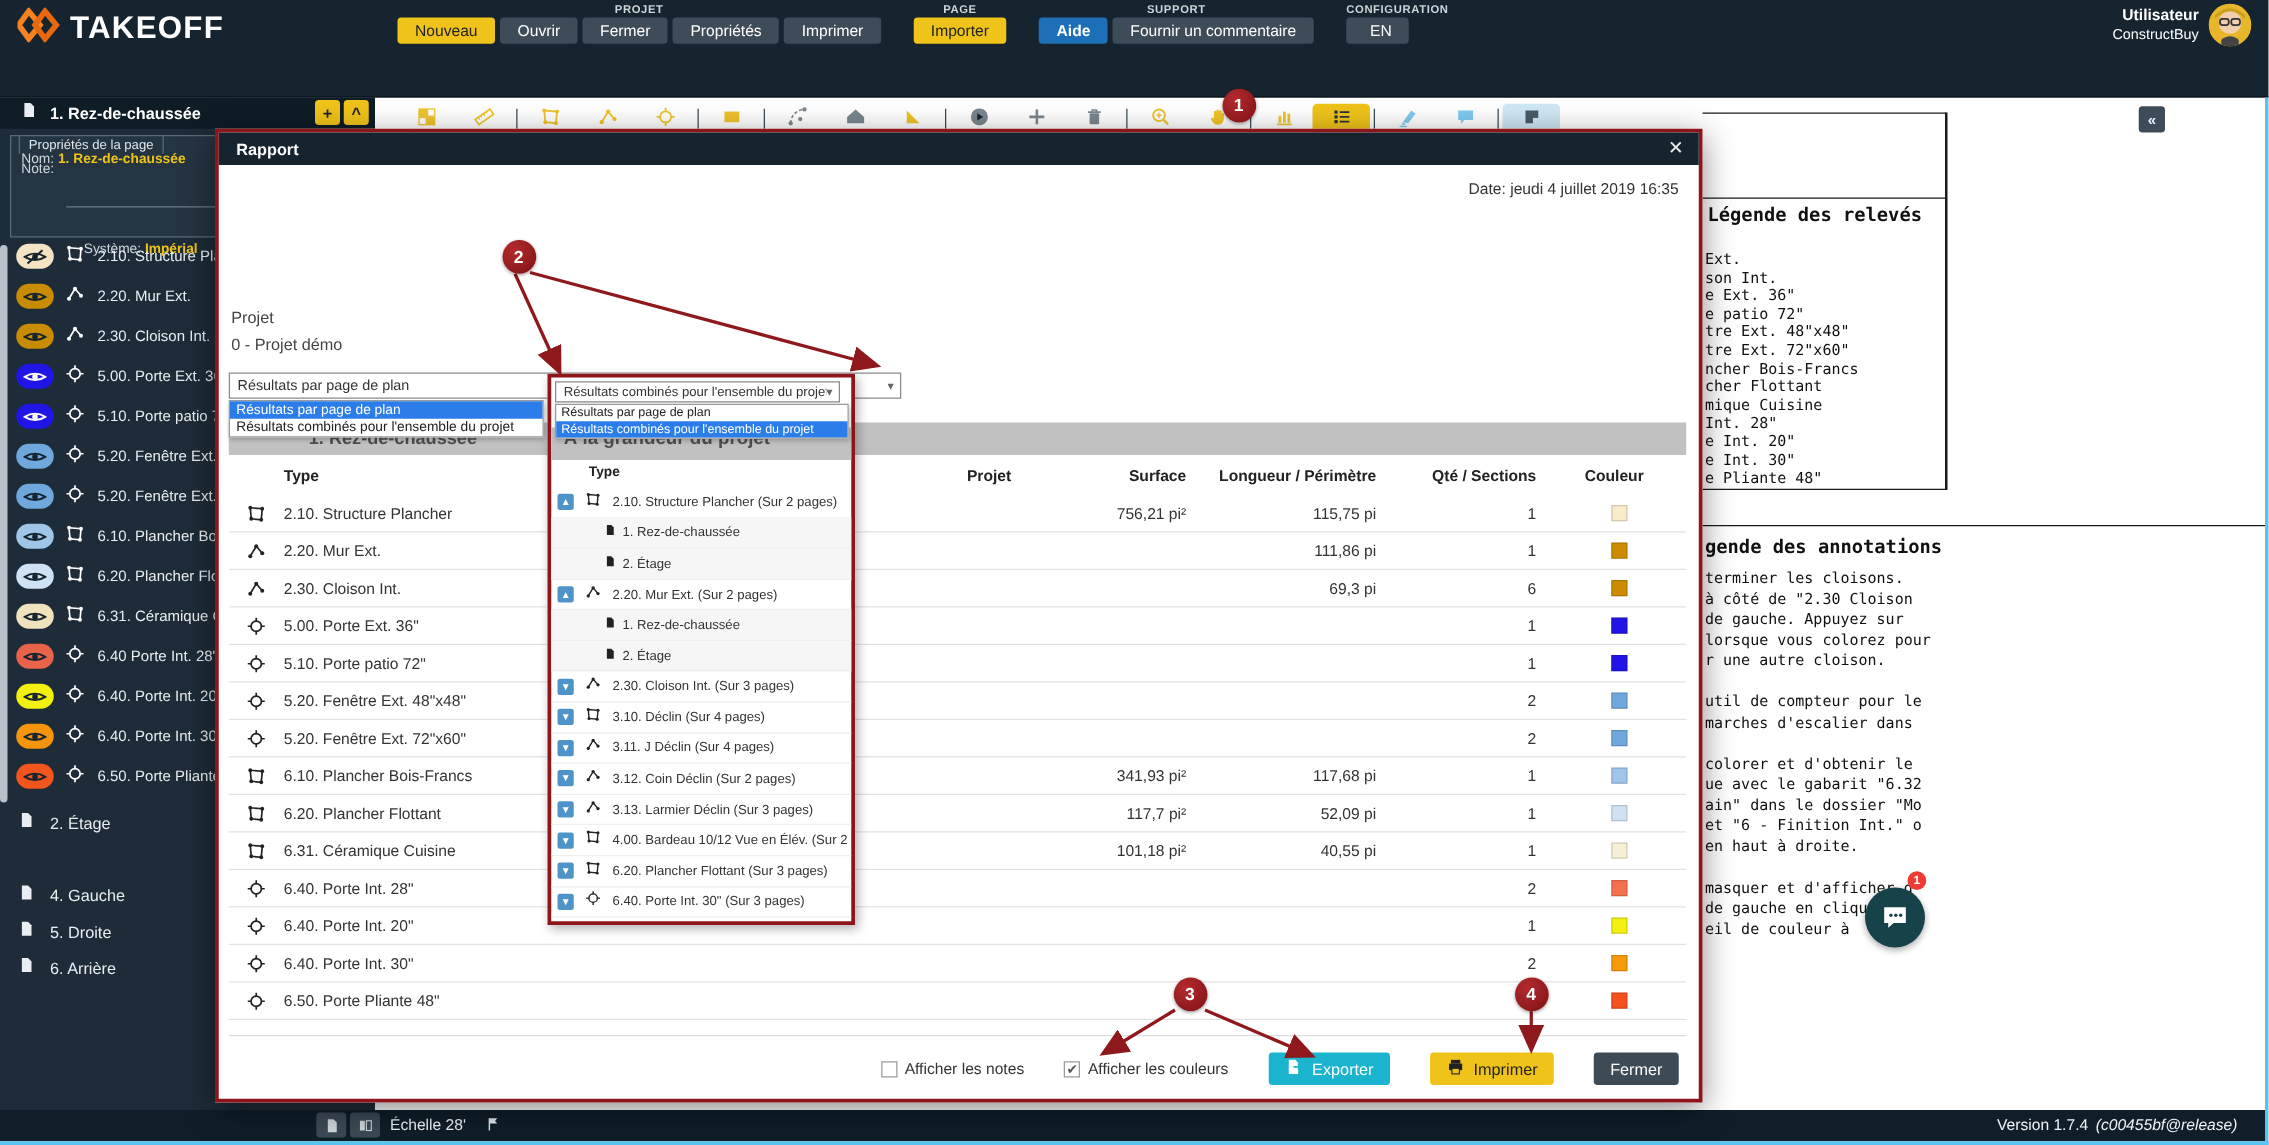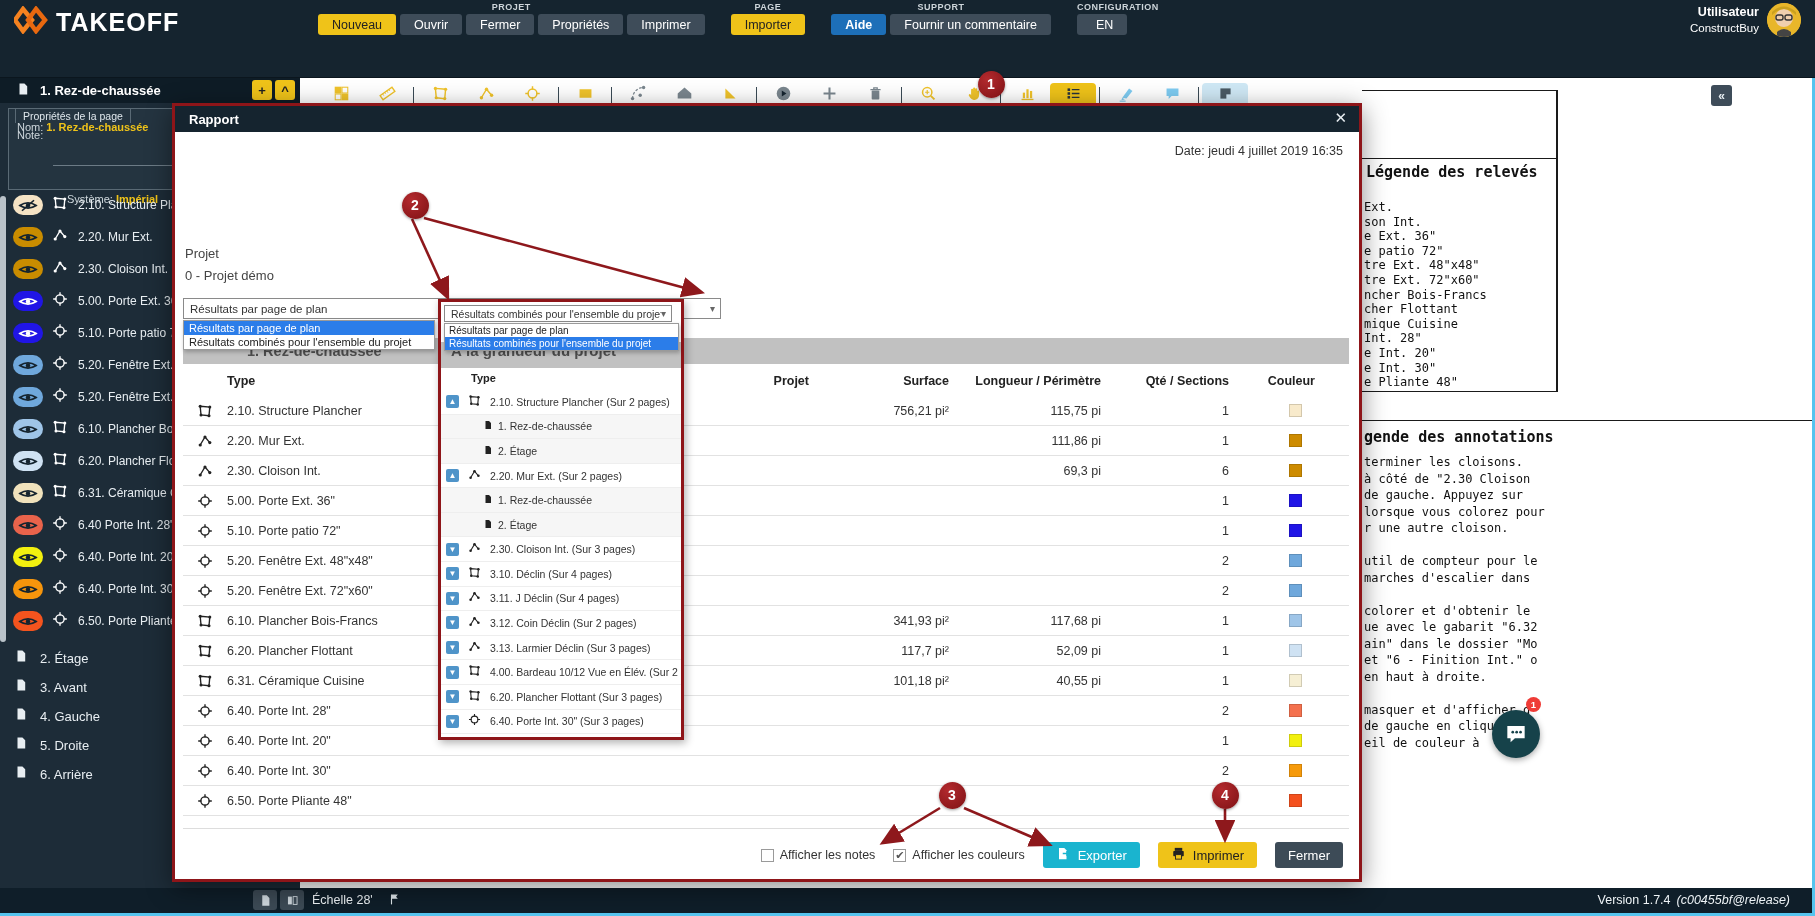--- a/index.html
+++ b/index.html
@@ -100,21 +100,21 @@
   .opt.hl{ background:var(--hl); color:#fff; }
   .band{ position:absolute; left:8px; right:10px; height:26px; background:#c1c1c1; display:flex; align-items:center; z-index:1; }
   .band span{ margin-left:64px; font-size:14.5px; font-weight:bold; color:#4e4e4e; }
   .thead,.trow{ position:absolute; left:8px; right:10px; display:grid; grid-template-columns:44px 360px 100px 136px 140px 152px 128px 86px; align-items:center; }
   .thead{ top:262px; height:26px; font-size:12.5px; font-weight:bold; color:#222; }
   .trow{ height:30px; border-bottom:1px solid #e2e2e2; font-size:12.5px; color:#333; }
   .c-r{ text-align:right; padding-right:14px; }
   .c-icn{ text-align:center; color:#222; } .c-icn svg{ width:16px; height:16px; vertical-align:middle; }
   .swatch{ width:13px; height:13px; margin-left:46px; border:1px solid rgba(0,0,0,.15); }
   .m-div{ position:absolute; left:8px; right:10px; top:722px; border-top:1px solid #ddd; }
-  .m-footer{ position:absolute; right:16px; top:732px; height:34px; display:flex; align-items:center; gap:18px; }
+  .m-footer{ position:absolute; right:16px; top:732px; height:34px; display:flex; align-items:center; gap:32px; }
   .chk{ display:flex; align-items:center; gap:6px; font-size:12.5px; color:#333; cursor:pointer; }
   .box{ width:13px; height:13px; border:1px solid #9a9a9a; background:#fff; display:flex; align-items:center; justify-content:center; font-size:11px; color:#555; }
   .btn{ height:26px; padding:0 13px; border-radius:3px; font-size:13px; display:flex; align-items:center; gap:7px; cursor:pointer; }
   .btn svg{ width:15px; height:15px; }
   .btn.teal{ background:#1ab4cf; color:#fff; }
   .btn.yellow{ background:var(--yellow); color:#222; }
   .btn.dark{ background:#3d4b57; color:#fff; }
 
   
   .ovl{ position:absolute; left:263px; top:193px; width:246px; height:441px; background:#fff; border:3px solid var(--red); z-index:6; box-shadow:2px 3px 8px rgba(0,0,0,.3); }
@@ -651,26 +651,20 @@
             <circle cx="10" cy="10" r="5.2" fill="none" stroke="currentColor" stroke-width="1.7"></circle>
             <path d="M10 1.5v4 M10 14.5v4 M1.5 10h4 M14.5 10h4" stroke="currentColor" stroke-width="1.7"></path>
           </svg></span>
         <span class="lbl">6.50. Porte Pliante 48"</span>
       </div>
       <div class="sb-page" style="top: 566px;">
         <span class="ficn"><svg viewBox="0 0 20 20">
             <path d="M5 2h7l4 4v12H5z" fill="currentColor"></path>
           </svg></span>
         <span class="lbl">2. Étage</span>
-      </div>
-      <div class="sb-page" style="top: 595px;">
-        <span class="ficn"><svg viewBox="0 0 20 20">
-            <path d="M5 2h7l4 4v12H5z" fill="currentColor"></path>
-          </svg></span>
-        <span class="lbl">3. Avant</span>
       </div>
       <div class="sb-page" style="top: 624px;">
         <span class="ficn"><svg viewBox="0 0 20 20">
             <path d="M5 2h7l4 4v12H5z" fill="currentColor"></path>
           </svg></span>
         <span class="lbl">4. Gauche</span>
       </div>
       <div class="sb-page" style="top: 653px;">
         <span class="ficn"><svg viewBox="0 0 20 20">
             <path d="M5 2h7l4 4v12H5z" fill="currentColor"></path>

